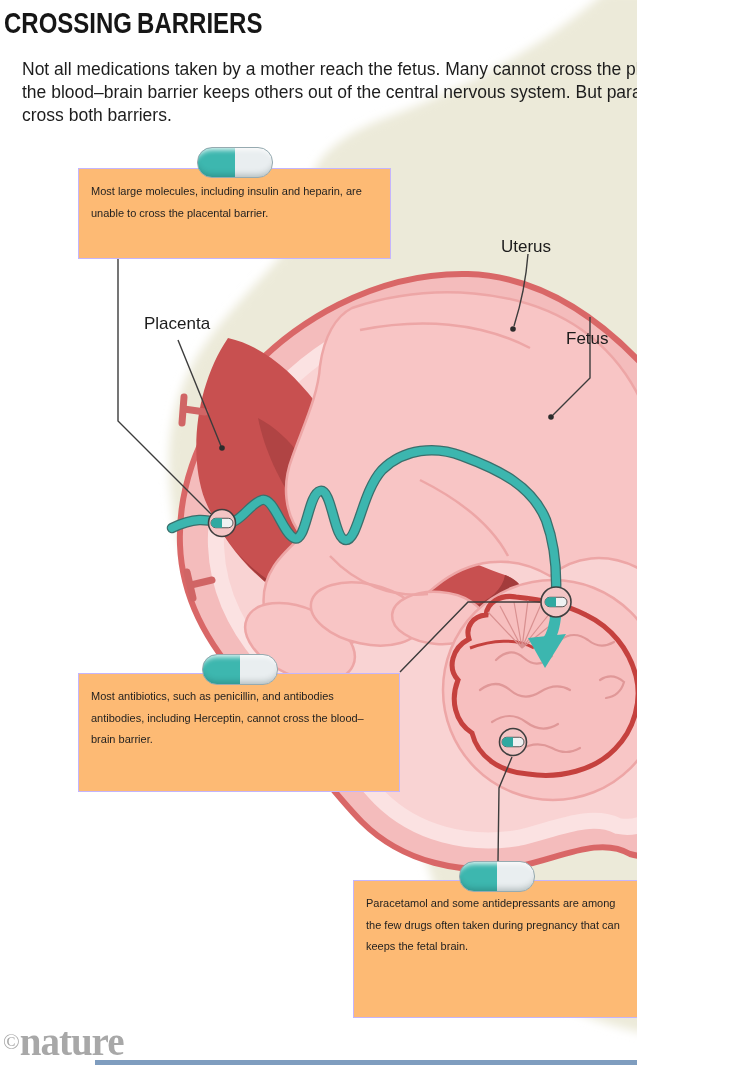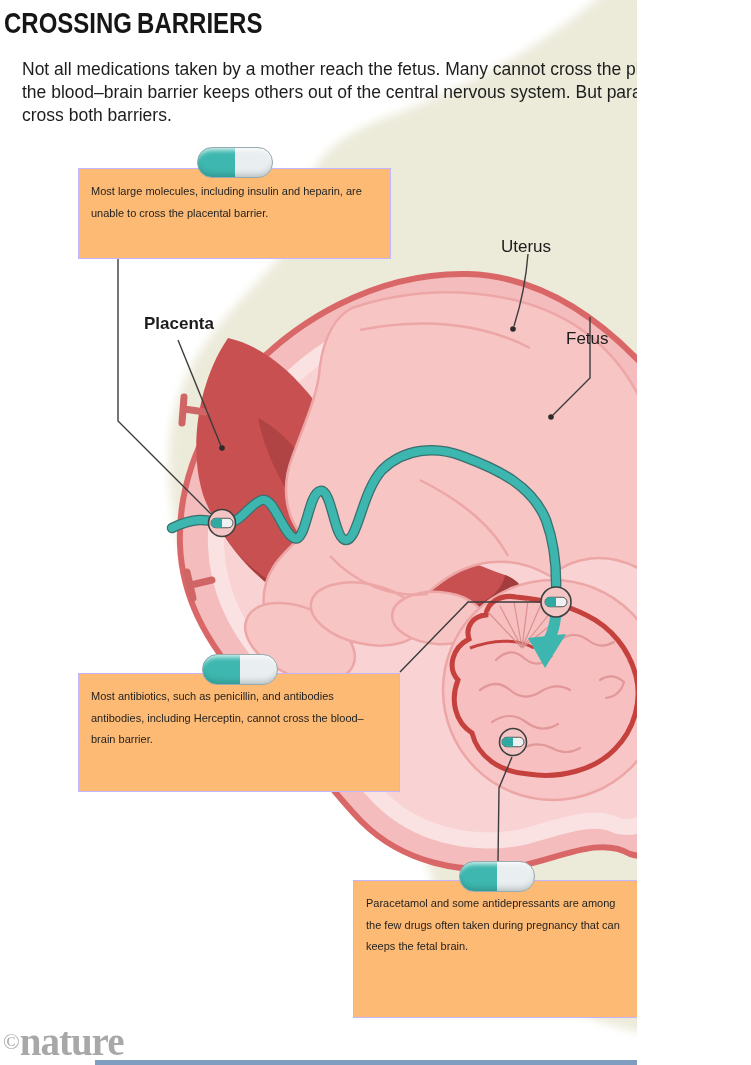--- a/index.html
+++ b/index.html
@@ -17,21 +17,21 @@
   #box2{left:78px;top:673px;width:322px;height:119px;}
   #box3{left:353px;top:880px;width:287px;height:138px;}
   .pill{position:absolute;width:74px;height:29px;border-radius:15px;border:1.5px solid #96aab0;
         background:linear-gradient(to right,#3db7af 0 50%,#e9eef0 50% 100%);
         box-shadow:inset 0 7px 5px -5px rgba(255,255,255,.85), inset 0 -7px 6px -5px rgba(0,30,30,.25);
         z-index:4;}
   #pill1{left:197px;top:147px;}
   #pill2{left:202px;top:654px;}
   #pill3{left:459px;top:861px;}
   .lbl{position:absolute;font-size:17px;color:#1c1c1c;z-index:3;white-space:nowrap;}
-  #lbl-placenta{left:144px;top:314px;font-weight:bold;}
+  #lbl-placenta{left:144px;top:314px;}
   #lbl-uterus{left:501px;top:229px;margin-top:8px;}
   #lbl-fetus{left:566px;top:294px;margin-top:35px;}
   .logo{position:absolute;left:3px;top:1019px;color:#a8a8a8;z-index:3;white-space:nowrap;}
   .logo .c{font-size:22px;vertical-align:6px;font-family:"Liberation Serif",serif;}
   .logo .n{font-size:39px;font-weight:bold;font-family:"Liberation Serif",serif;letter-spacing:-1px;}
   .bottom-bar{position:absolute;left:95px;right:0;bottom:0;height:5px;background:#7f9dbf;z-index:5;}
 </style>
 </head>
 <body>
 

